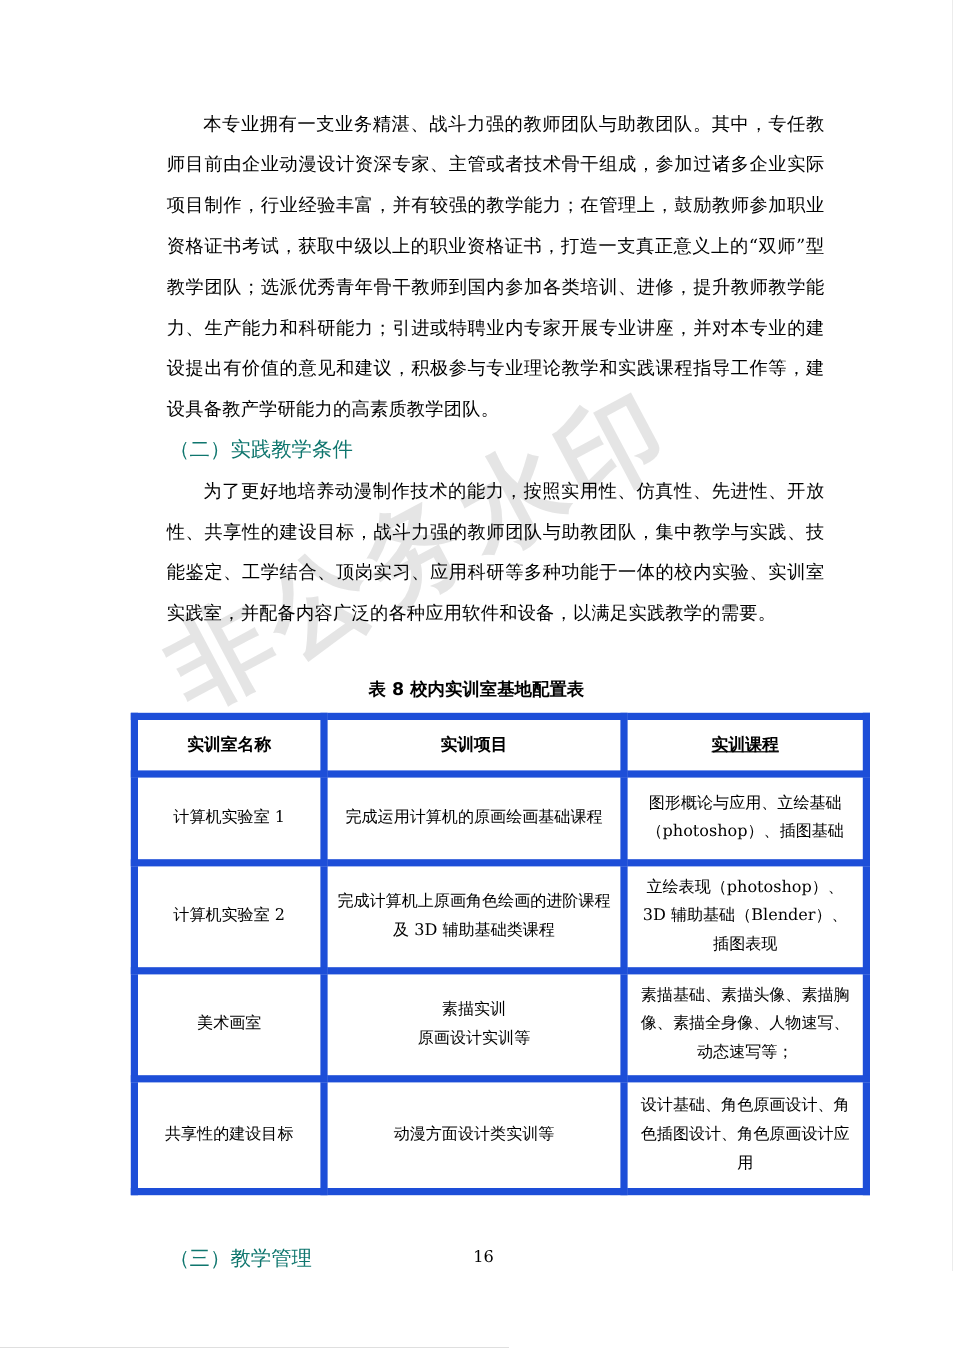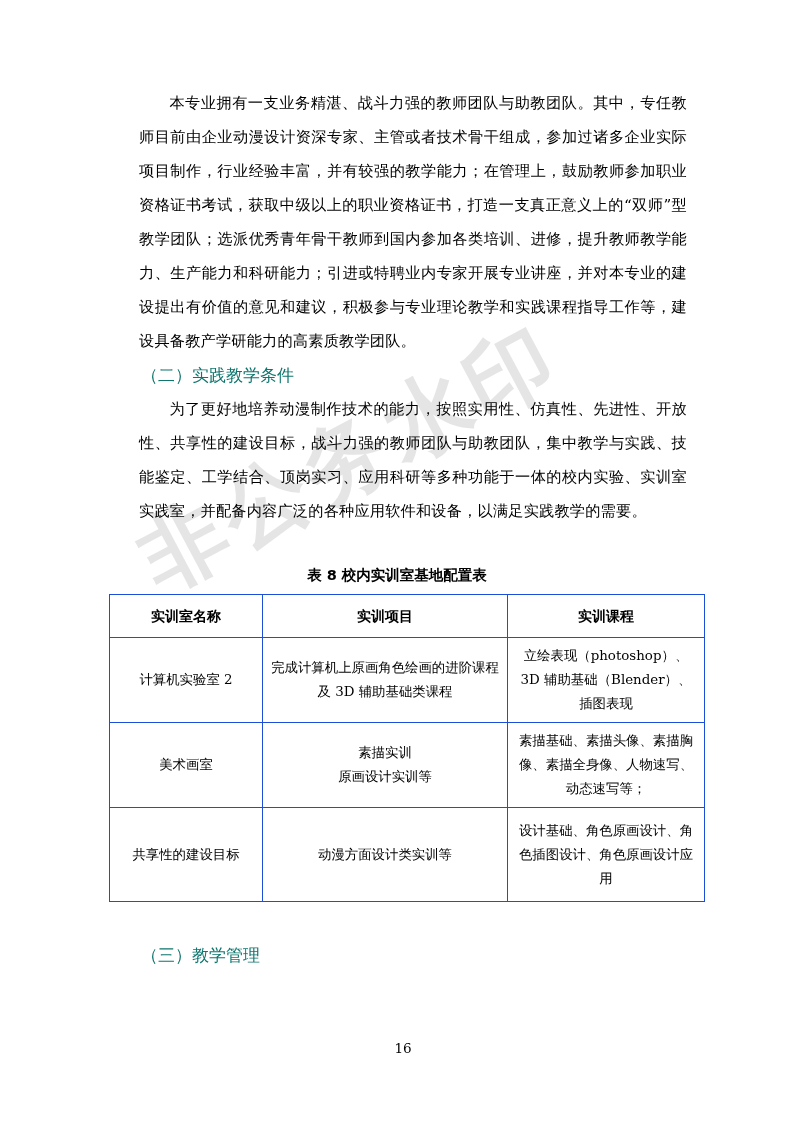--- a/index.html
+++ b/index.html
@@ -57,42 +57,42 @@
   }
   .spacer-lg { height: 36px; }
 
   table.lab-table {
     border-collapse: collapse;
     width: 556px;
     margin: 8px 0 0 2px;
     table-layout: fixed;
   }
   table.lab-table td, table.lab-table th {
-    border: 1px solid #1d4ed8;
+    border: 6px solid #1d4ed8;
     padding: 6px 8px;
     font-family: "DejaVu Serif", "Liberation Serif", serif;
     font-size: 13.4px;
     line-height: 24px;
     text-align: center;
     vertical-align: middle;
     color: #000;
   }
   table.lab-table th {
     font-family: "DejaVu Sans", "Liberation Sans", sans-serif;
     font-weight: bold;
     font-size: 14px;
     height: 34px;
     padding: 4px 6px;
   }
   td.c0 { width: 140px; }
   td.c1 { width: 232px; }
   td.c2 { width: 184px; }
   th.c0 { width: 140px; }
   th.c1 { width: 232px; }
-  th.c2 { width: 184px; }
+  th.c2 { width: 184px; text-decoration: underline; }
 
   .row-h1 { height: 74px; }
   .row-h2 { height: 76px; }
   .row-h3 { height: 82px; }
   .row-h4 { height: 94px; }
   .row-h5 { height: 66px; }
 
   .watermark {
     position: absolute;
     left: 160px;
@@ -141,20 +141,25 @@
 
     <table class="lab-table">
       <thead>
         <tr>
           <th class="c0">实训室名称</th>
           <th class="c1">实训项目</th>
           <th class="c2">实训课程</th>
         </tr>
       </thead>
       <tbody>
+        <tr class="row-h1">
+          <td class="c0">计算机实验室 1</td>
+          <td class="c1">完成运用计算机的原画绘画基础课程</td>
+          <td class="c2">图形概论与应用、立绘基础（photoshop）、插图基础</td>
+        </tr>
         <tr class="row-h2">
           <td class="c0">计算机实验室 2</td>
           <td class="c1">完成计算机上原画角色绘画的进阶课程及 3D 辅助基础类课程</td>
           <td class="c2">立绘表现（photoshop）、3D 辅助基础（Blender）、插图表现</td>
         </tr>
         <tr class="row-h3">
           <td class="c0">美术画室</td>
           <td class="c1" style="white-space: pre-line;">素描实训
 原画设计实训等</td>
           <td class="c2">素描基础、素描头像、素描胸像、素描全身像、人物速写、动态速写等；</td>

